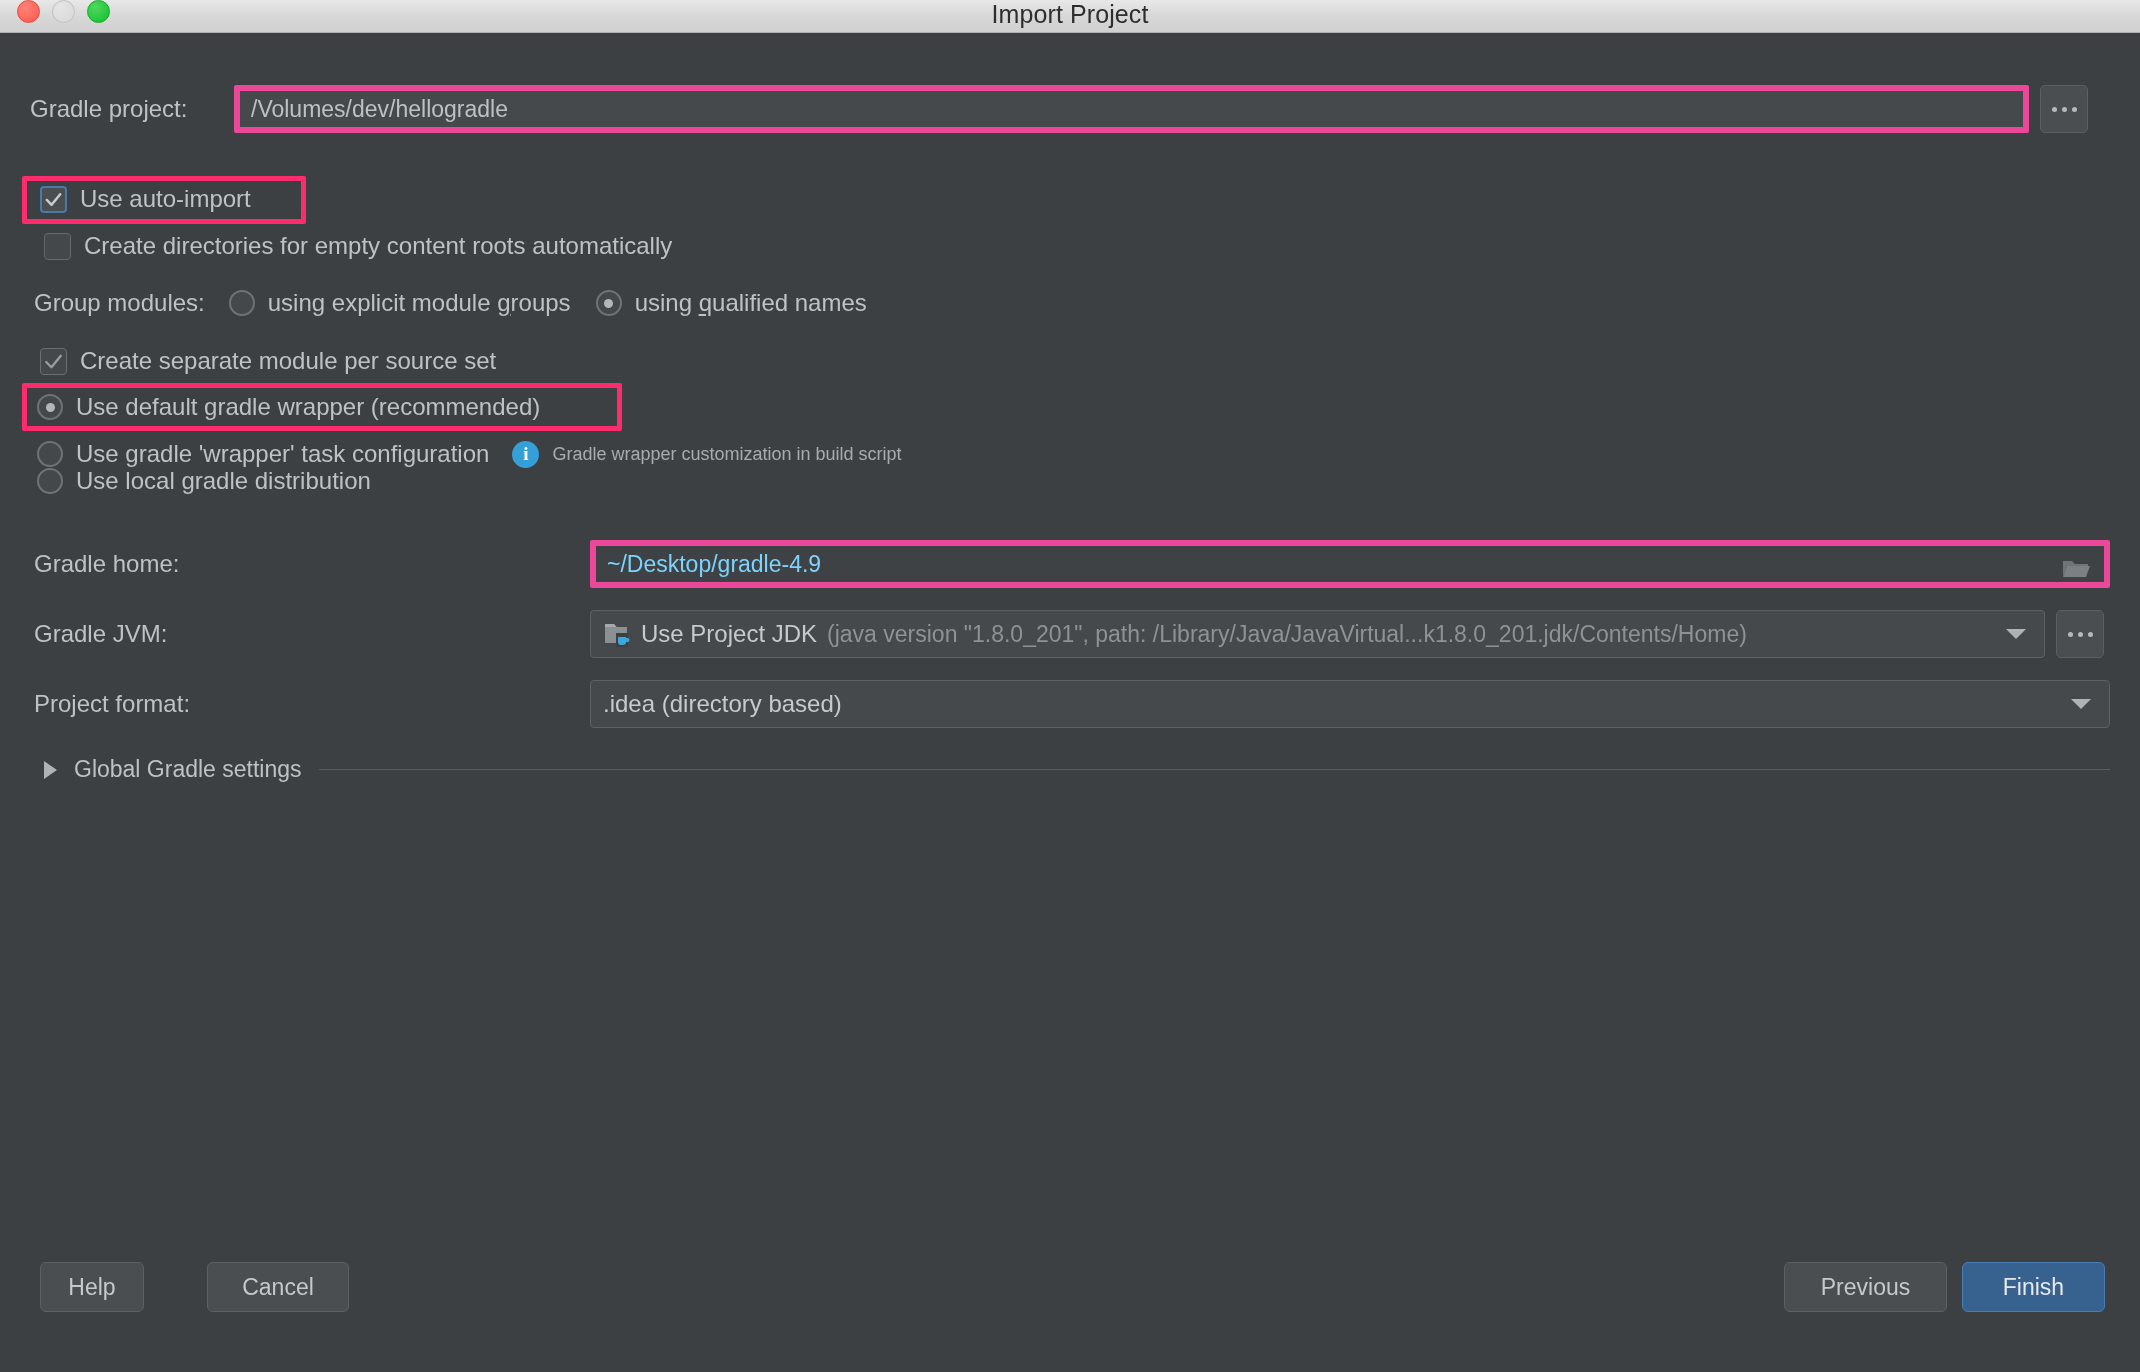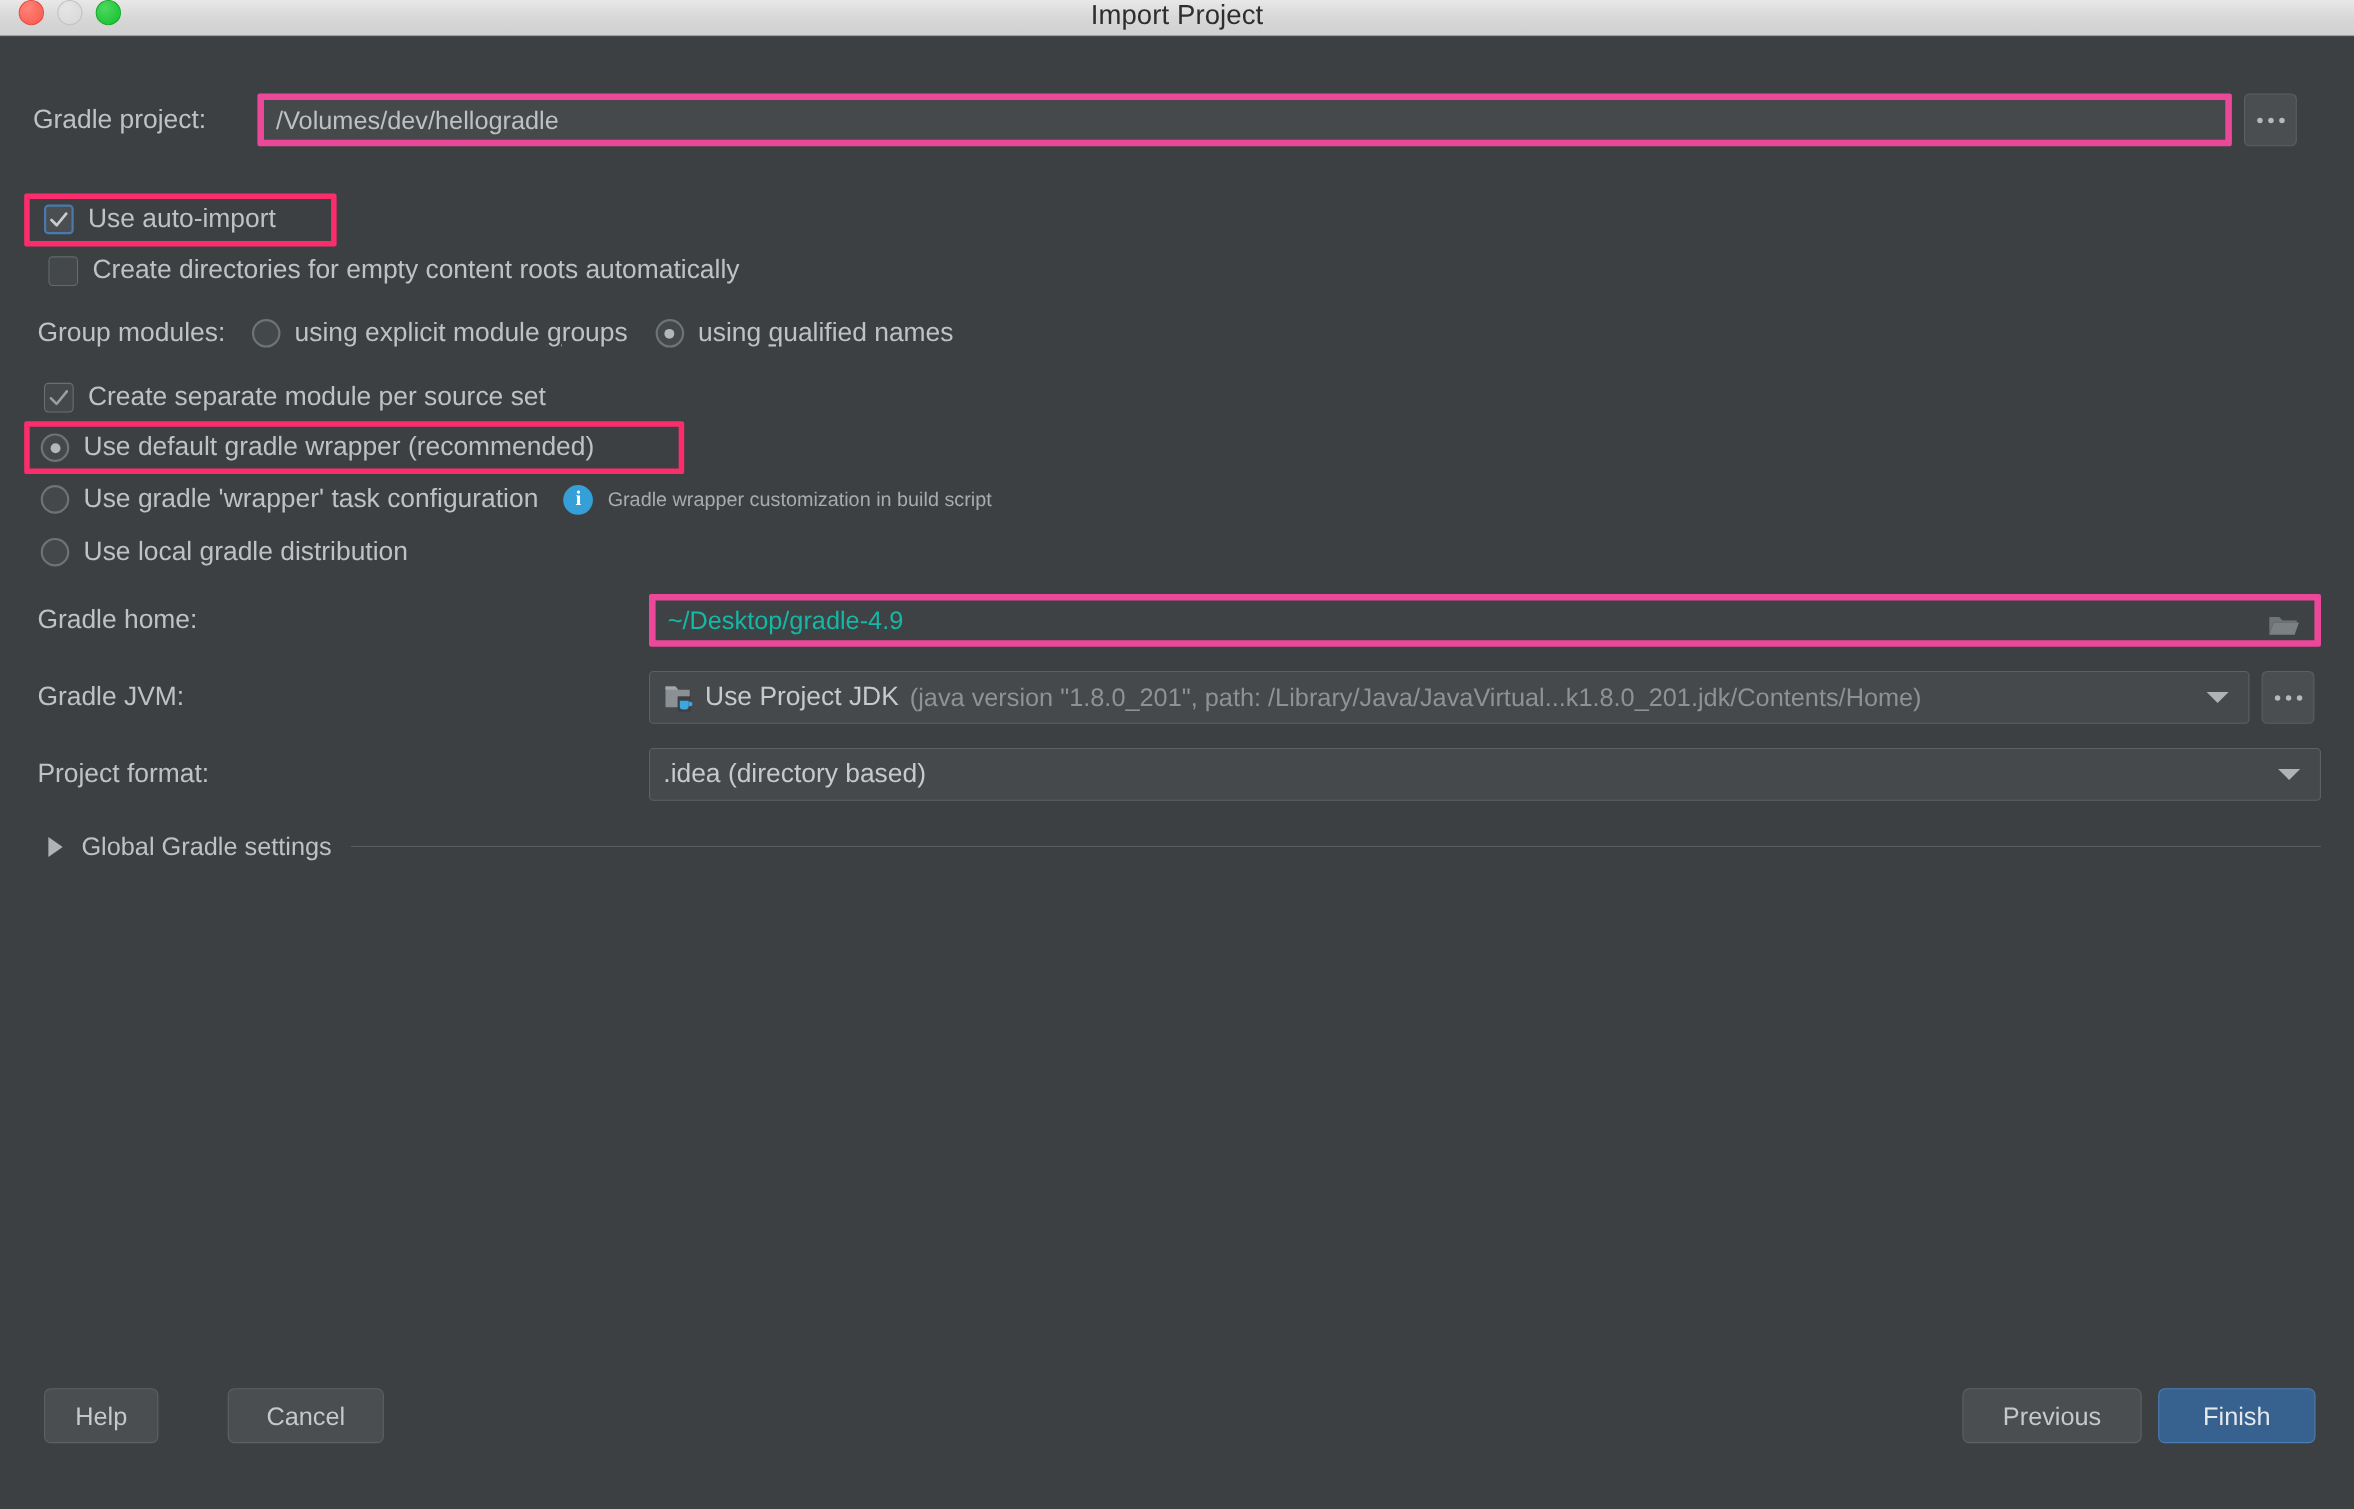--- a/index.html
+++ b/index.html
@@ -71,21 +71,21 @@
     border: 6px solid #ec4899;
     height: 48px;
     display: flex;
     align-items: center;
     padding: 0 11px;
     color: #b6b9bb;
     font-size: 23px;
     border-radius: 2px;
   }
   .textfield.editable { background: #45494c; color: #bec1c3; }
-  .textfield.readonly { background: #3e4245; color: #14b8a6; }
+  .textfield.readonly { background: #3e4245; color: #7dd3fc; }
 
   .browse-btn {
     width: 48px; height: 48px;
     background: #4a4e51;
     border: 1px solid #5a5f62;
     border-radius: 5px;
     display: flex; align-items: center; justify-content: center;
     gap: 5px;
   }
   .browse-btn .dot { width: 5px; height: 5px; border-radius: 50%; background: #b6b9bb; }
@@ -275,21 +275,21 @@
   </div>
   <div class="hl" style="left:22px; top:350px; width:600px; height:48px;"></div>
 
   <div class="row" style="left:37px; top:407px;justify-content:center;">
     <span class="rb"></span>
     <span class="opt-label">Use gradle 'wrapper' task configuration</span>
     <span class="info-icon" style="margin-left:23px;">i</span>
     <span class="hint-text">Gradle wrapper customization in build script</span>
   </div>
 
-  <div class="row" style="left:37px; top:455px;justify-content:flex-end;">
+  <div class="row" style="left:37px; top:434px;justify-content:flex-end;">
     <span class="rb"></span>
     <span class="opt-label">Use local gradle distribution</span>
   </div>
 
   <div class="row" style="left:34px; top:507px; width:2076px;">
     <span class="label" style="width:556px;">Gradle home:</span>
     <span class="textfield readonly" style="width:1520px; position:relative;">
       <span>~/Desktop/gradle-4.9</span>
       <span class="folder-btn" style="position:absolute; right:6px; top:1px;">
         <svg width="30" height="24" viewBox="0 0 30 24">

